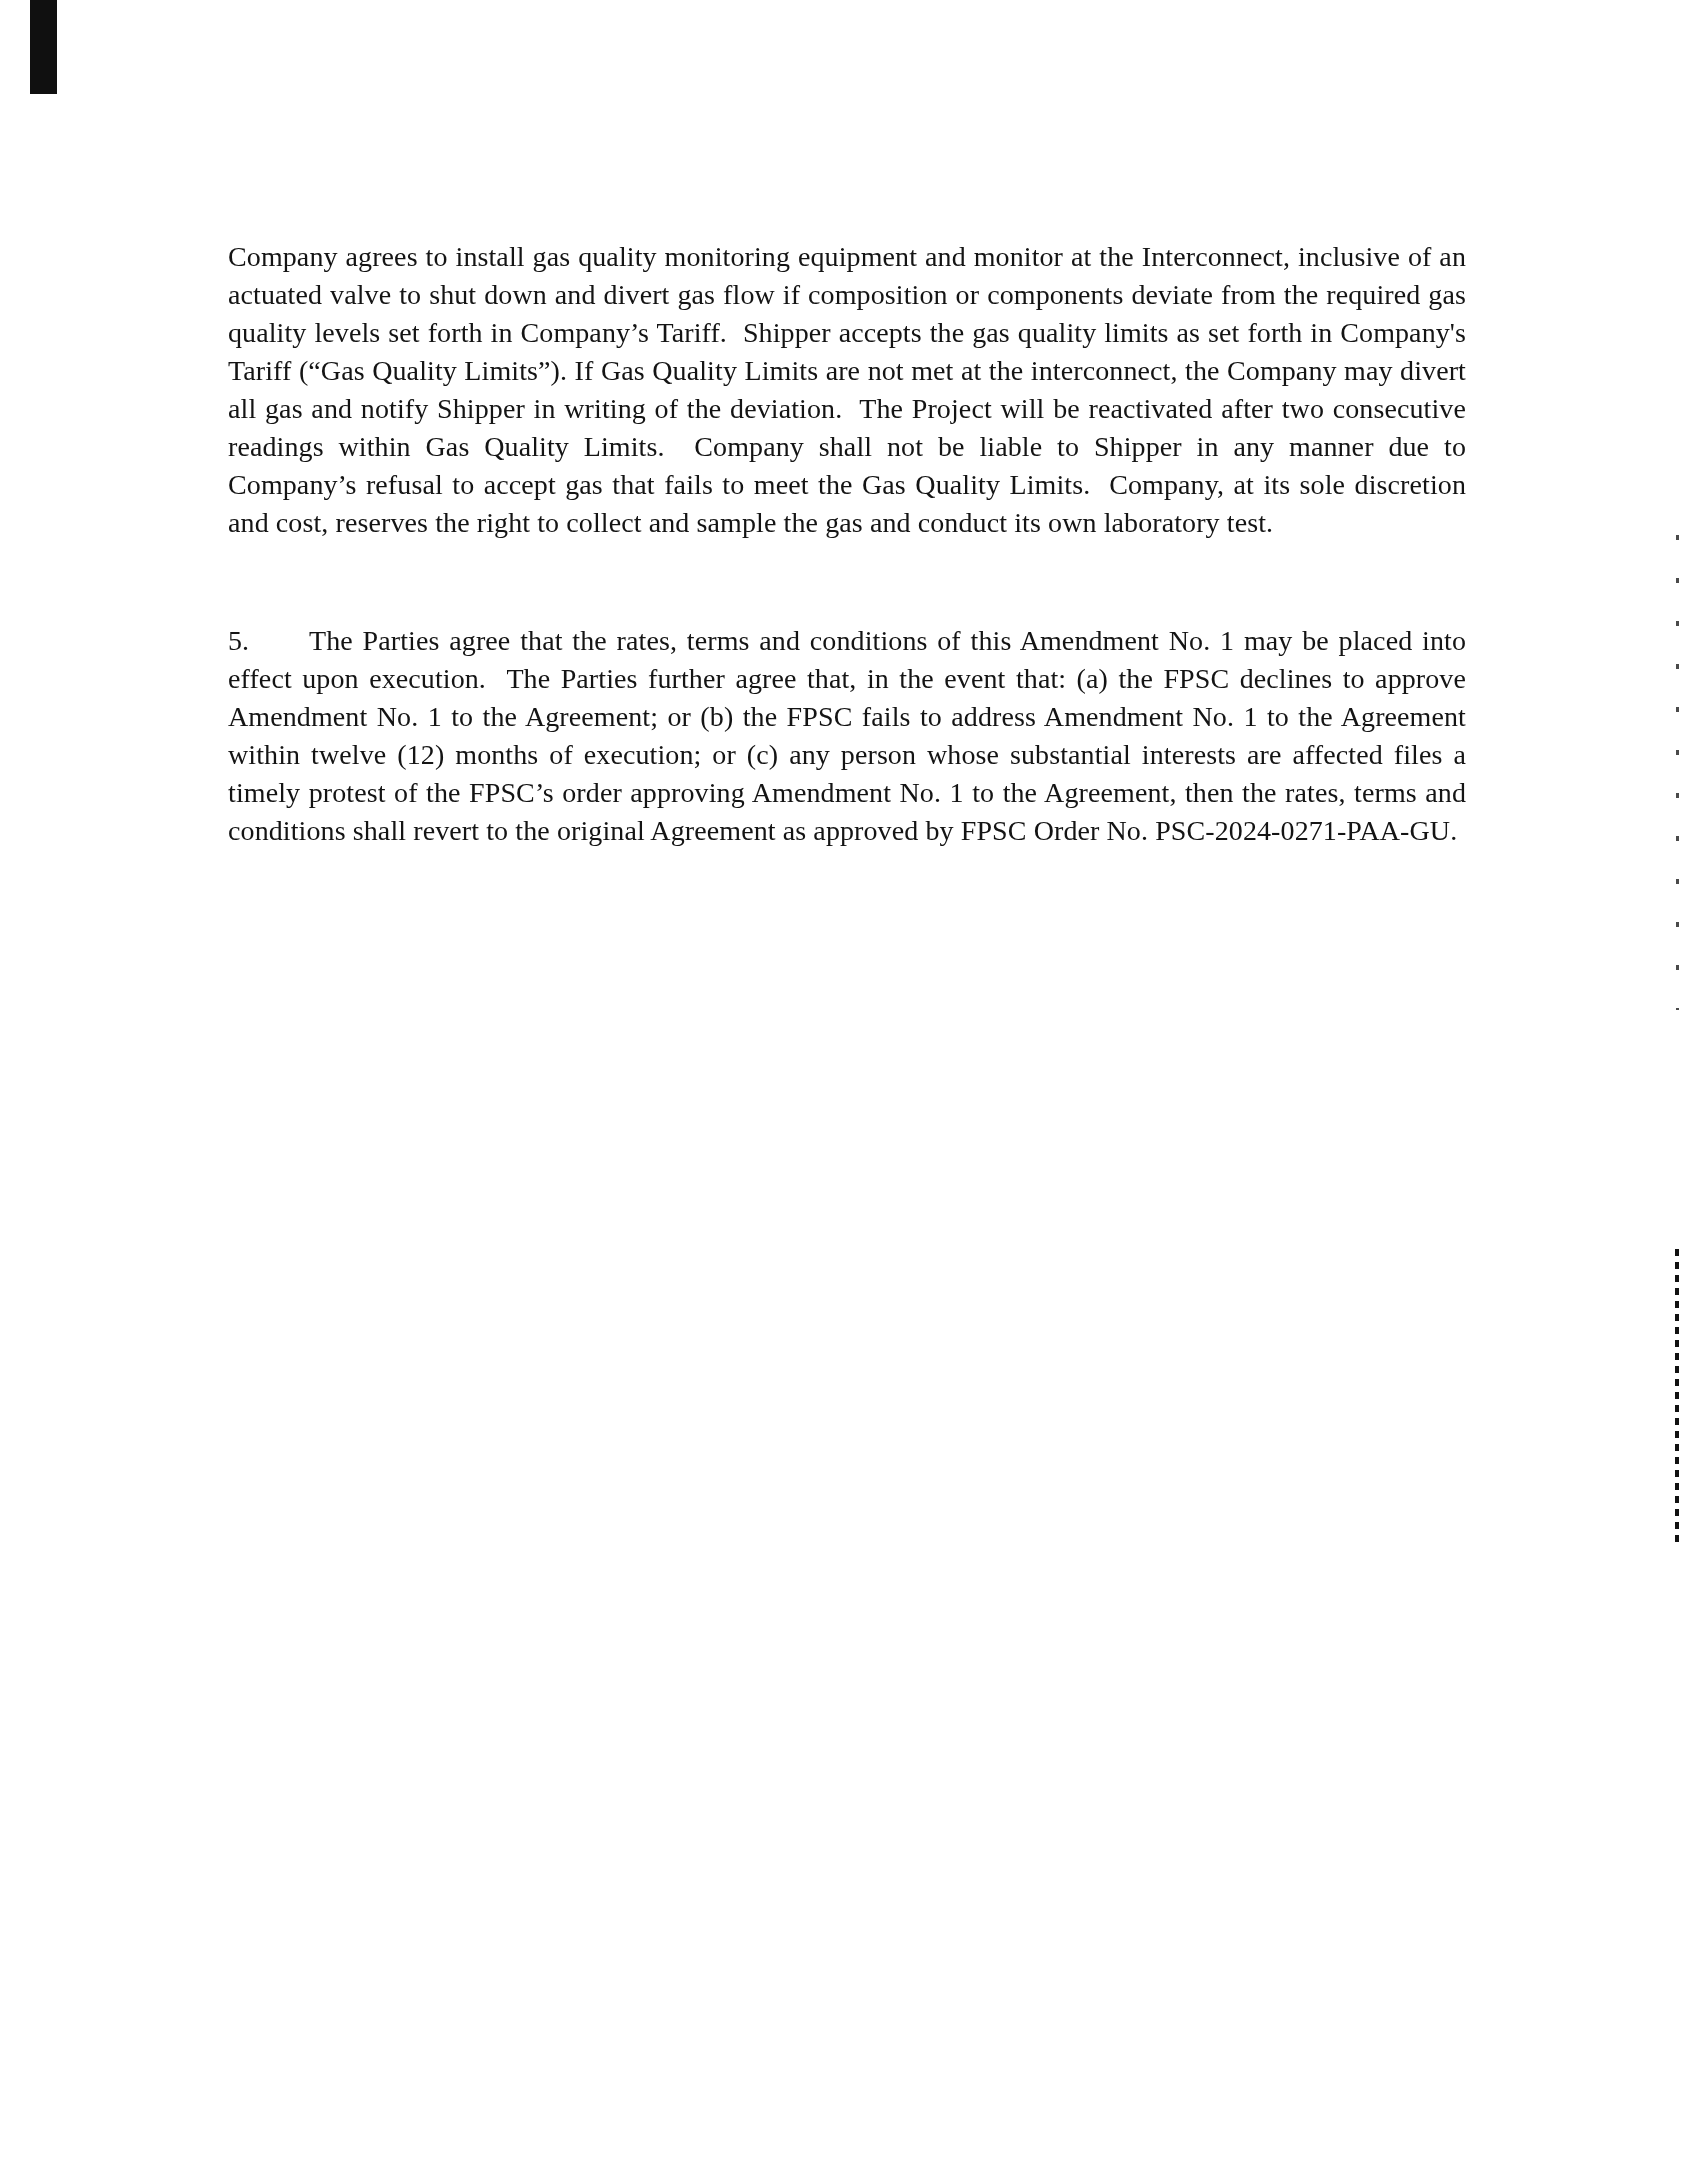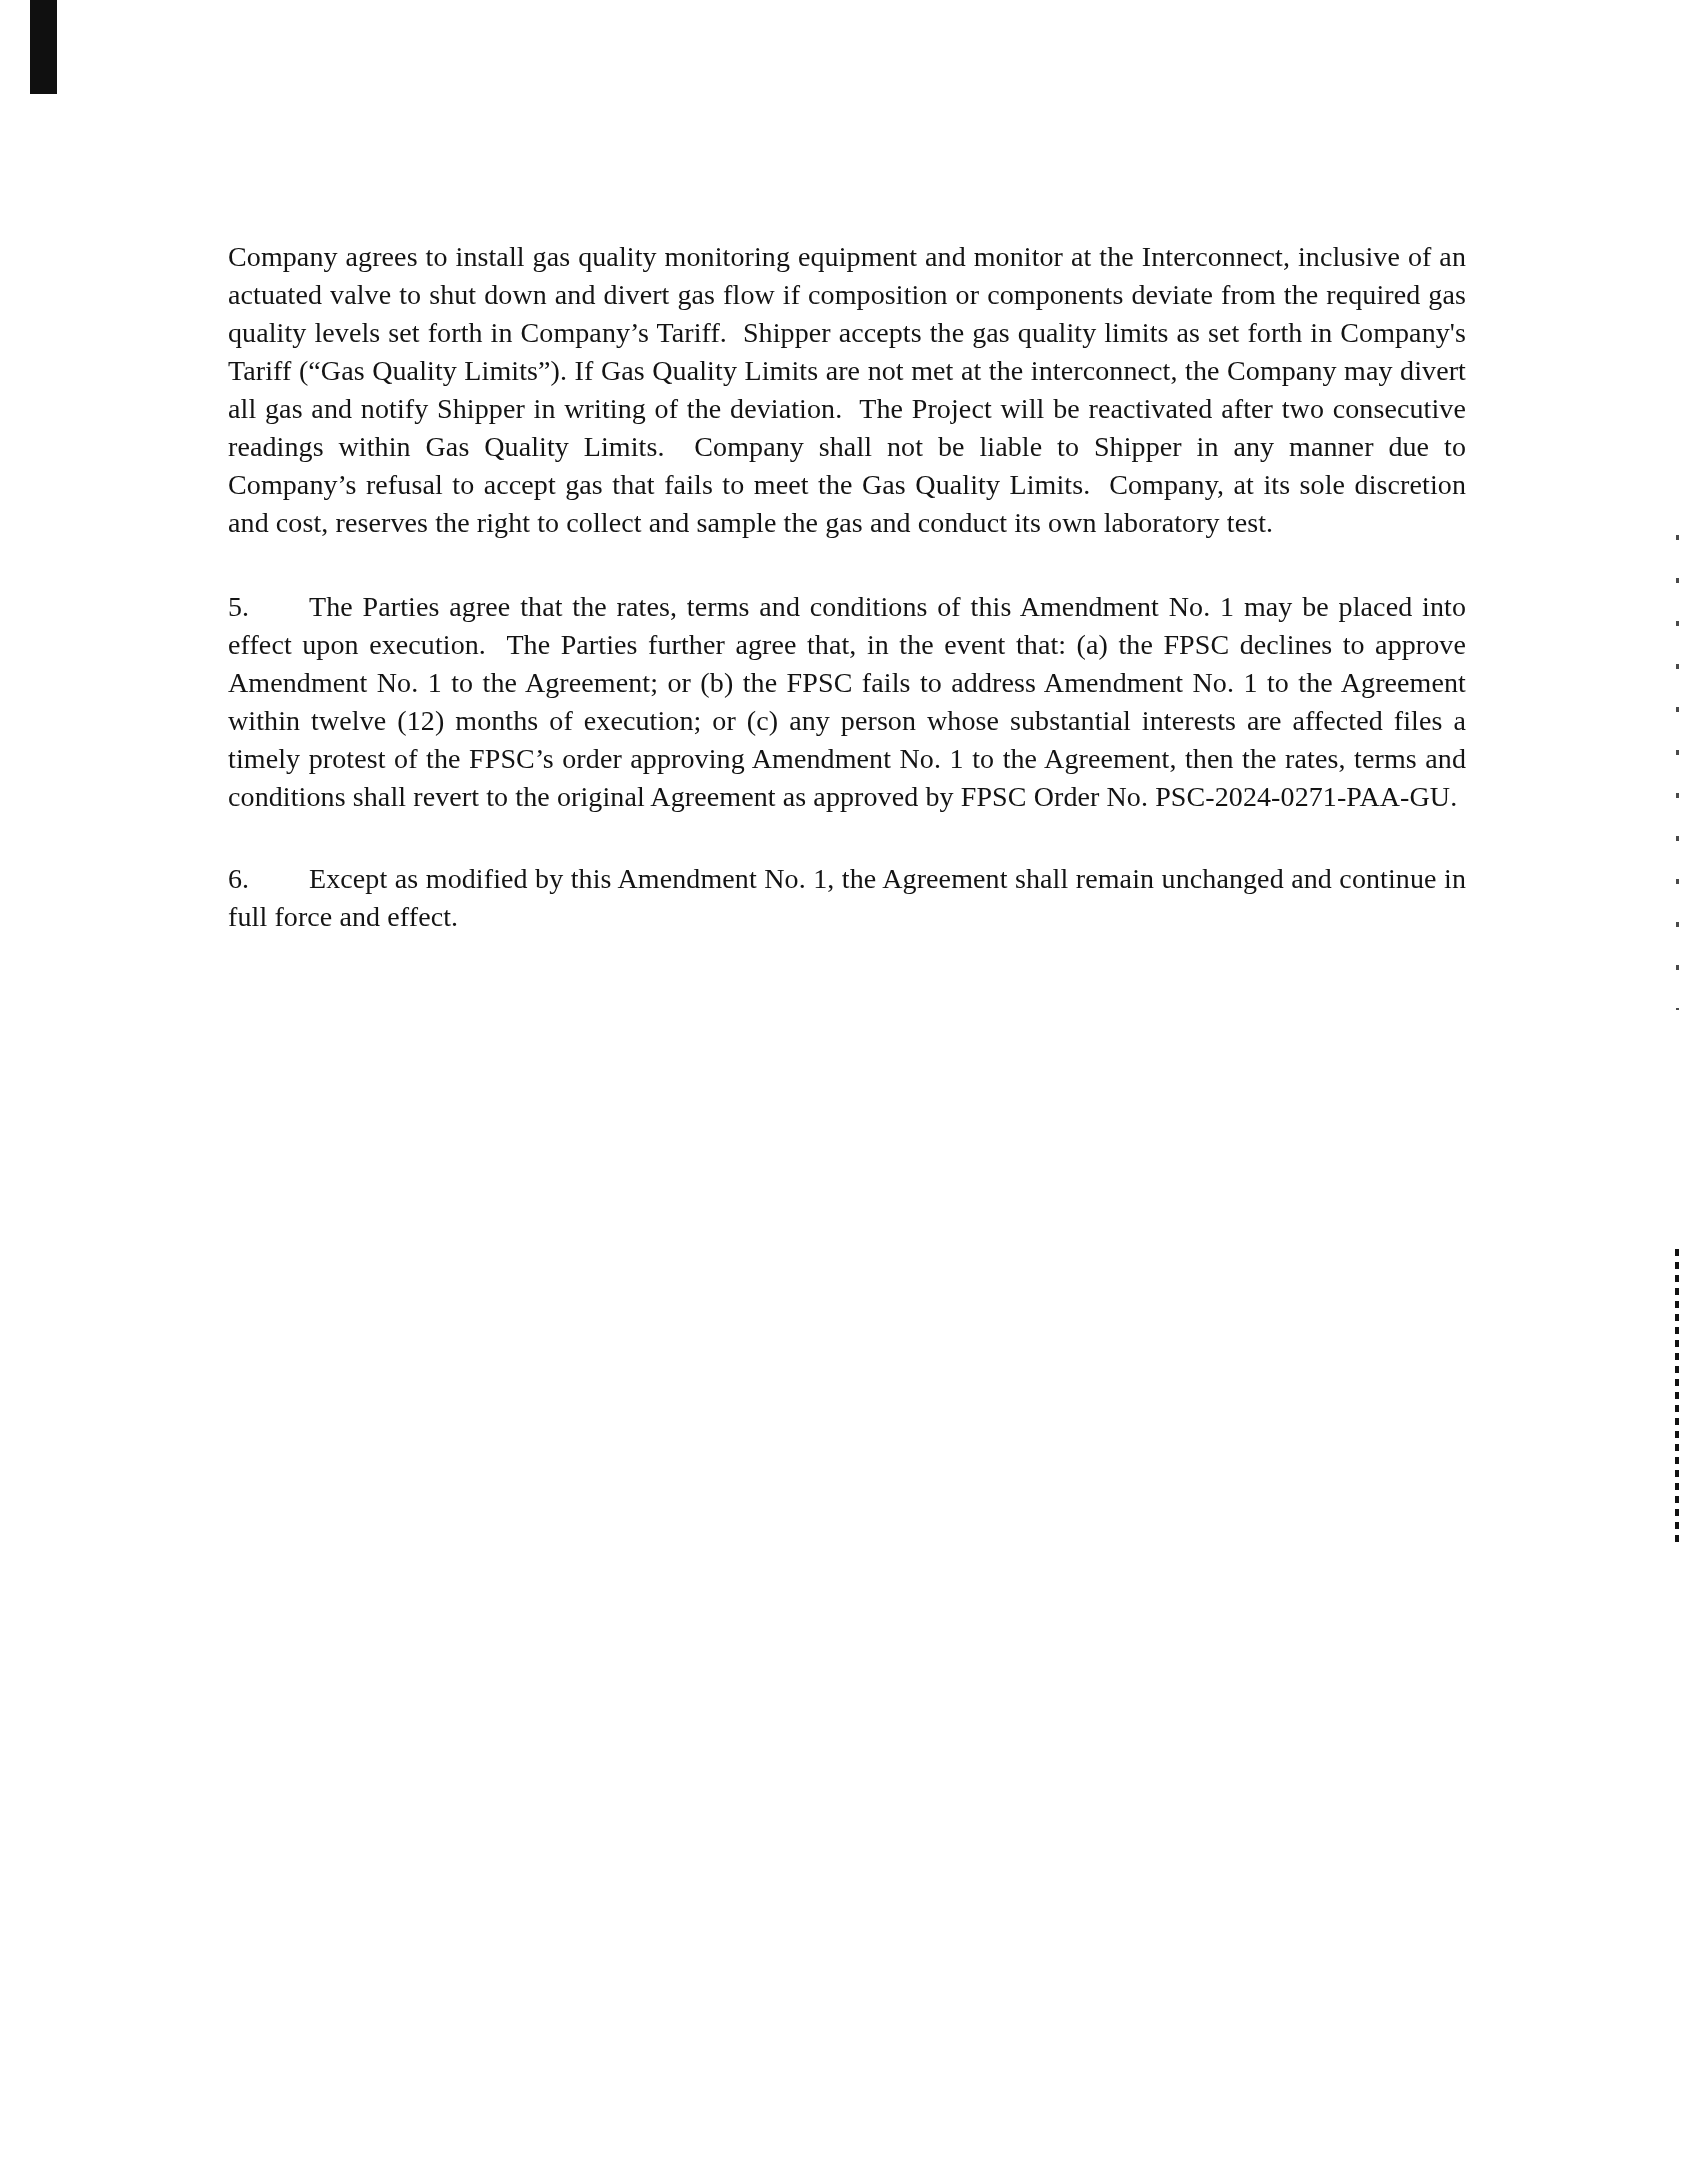--- a/index.html
+++ b/index.html
@@ -23,21 +23,21 @@
     width: 1238px;
   }
   .para {
     margin: 0 0 44px 0;
     font-size: 28px;
     line-height: 38px;
     text-align: justify;
     letter-spacing: 0.1px;
   }
   .para.first {
-    margin-bottom: 46px;
+    margin-bottom: 80px;
   }
   .pnum {
     display: inline-block;
     width: 81px;
   }
   
   .artifact { position: absolute; }
   .corner-bar {
     left: 30px;
     top: 0;
@@ -78,17 +78,16 @@
   <div class="artifact right-dots"></div>
   <div class="artifact right-dashes"></div>
 
   <div class="textblock">
 
     <p class="para first">Company agrees to install gas quality monitoring equipment and monitor at the Interconnect, inclusive of an actuated valve to shut down and divert gas flow if composition or components deviate from the required gas quality levels set forth in Company’s Tariff.&nbsp; Shipper accepts the gas quality limits as set forth in Company's Tariff (“Gas Quality Limits”). If Gas Quality Limits are not met at the interconnect, the Company may divert all gas and notify Shipper in writing of the deviation.&nbsp; The Project will be reactivated after two consecutive readings within Gas Quality Limits.&nbsp; Company shall not be liable to Shipper in any manner due to Company’s refusal to accept gas that fails to meet the Gas Quality Limits.&nbsp; Company, at its sole discretion and cost, reserves the right to collect and sample the gas and conduct its own laboratory test.</p>
 
 
     <p class="para numbered"><span class="pnum">5.</span><span class="ptext">The Parties agree that the rates, terms and conditions of this Amendment No. 1 may be placed into effect upon execution.&nbsp; The Parties further agree that, in the event that: (a) the FPSC declines to approve Amendment No. 1 to the Agreement; or (b) the FPSC fails to address Amendment No. 1 to the Agreement within twelve (12) months of execution; or (c) any person whose substantial interests are affected files a timely protest of the FPSC’s order approving Amendment No. 1 to the Agreement, then the rates, terms and conditions shall revert to the original Agreement as approved by FPSC Order No. PSC-2024-0271-PAA-GU.</span></p>
 
-    <p class="para numbered"><span class="pnum">6.</span><span class="ptext">Except as modified by this Amendment No. 1, the Agreement shall remain unchanged and continue in full force and effect.</span></p>
 
   </div>
 </div>
 
 
 </body></html>

